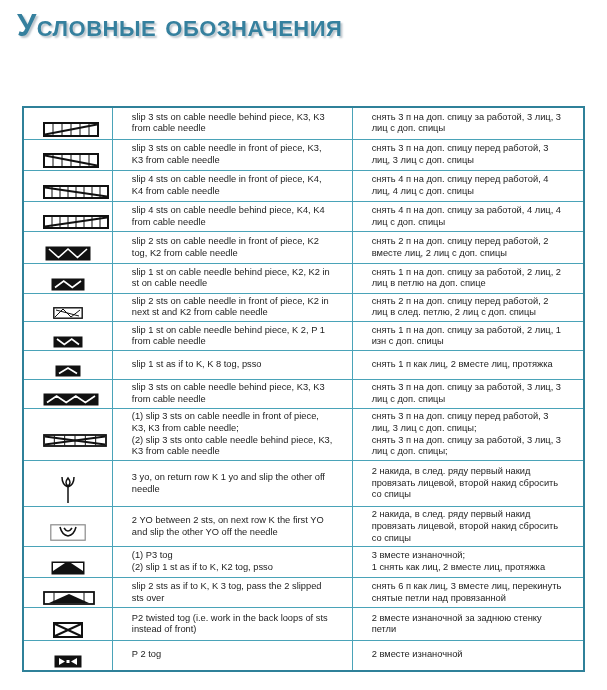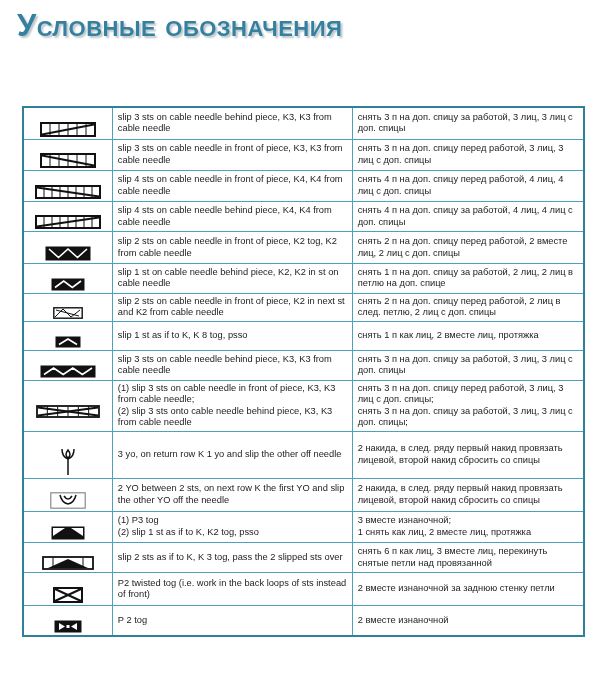--- a/index.html
+++ b/index.html
@@ -21,21 +21,21 @@
     position:absolute; left:22px; top:106px;
     width:563px;
     border-collapse:collapse;
     table-layout:fixed;
     border:2px solid #2f8199;
   }
   table.legend td {
     border:1px solid #4aa3b8;
     font-size:9.3px; line-height:1.25;
     color:#1c1c1c;
-    padding:2px 5px;
+    padding:2px 19px;
     vertical-align:middle;
     white-space:pre-line;
     height:20px;
     overflow:hidden;
   }
   td.sym-cell { text-align:center; padding:1px 2px; }
   td.sym-cell svg { vertical-align:middle; display:inline-block; }
   .col-sym { width:89px; }
   .col-en  { width:239px; }
   .col-ru  { width:231px; }
@@ -147,20 +147,30 @@
     <td class="sym-cell">
       <span class="sym"><svg width="30" height="12">
               <rect x="0.8" y="0.8" width="28.4" height="10.4" fill="none" stroke="#111111" stroke-width="1.4"></rect>
               <path d="M2,10 L10,2 L18,10 L27,3 M3,3 L26,9" fill="none" stroke="#111111" stroke-width="1"></path>
             </svg></span>
     </td>
     <td>slip 2 sts on cable needle in front of piece, K2 in next st and K2 from cable needle</td>
     <td>снять 2 п на доп. спицу перед работой, 2 лиц в след. петлю, 2 лиц с доп. спицы</td>
   </tr>
 
+  <tr>
+    <td class="sym-cell">
+      <span class="sym"><svg width="30" height="12">
+              <rect x="0.5" y="0.5" width="29" height="11" fill="#111111"></rect>
+              <polyline points="4.0,3 11.3,8.5 18.7,3 26.0,8.5" fill="none" stroke="#fff" stroke-width="1.6"></polyline>
+            </svg></span>
+    </td>
+    <td>slip 1 st on cable needle behind piece, K 2, P 1 from cable needle</td>
+    <td>снять 1 п на доп. спицу за работой, 2 лиц, 1 изн с доп. спицы</td>
+  </tr>
 
   <tr>
     <td class="sym-cell">
       <span class="sym"><svg width="26" height="12">
               <rect x="0.5" y="0.5" width="25" height="11" fill="#111111"></rect>
               <polyline points="4.0,8.5 13.0,3 22.0,8.5" fill="none" stroke="#fff" stroke-width="1.6"></polyline>
             </svg></span>
     </td>
     <td>slip 1 st as if to K, K 8 tog, psso</td>
     <td>снять 1 п как лиц, 2 вместе лиц, протяжка</td>

